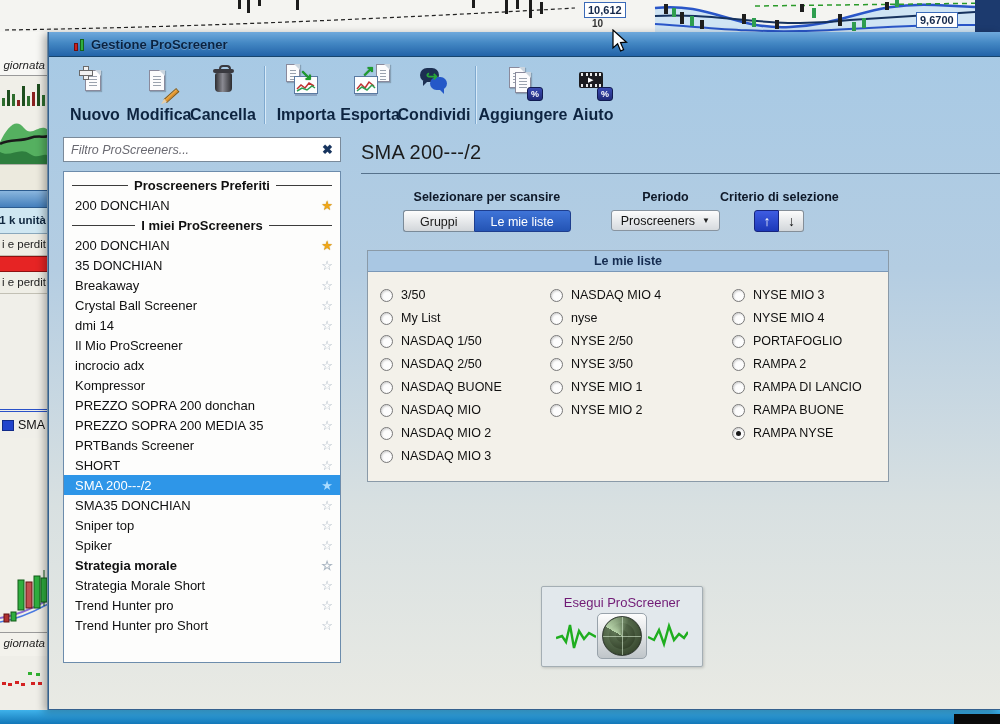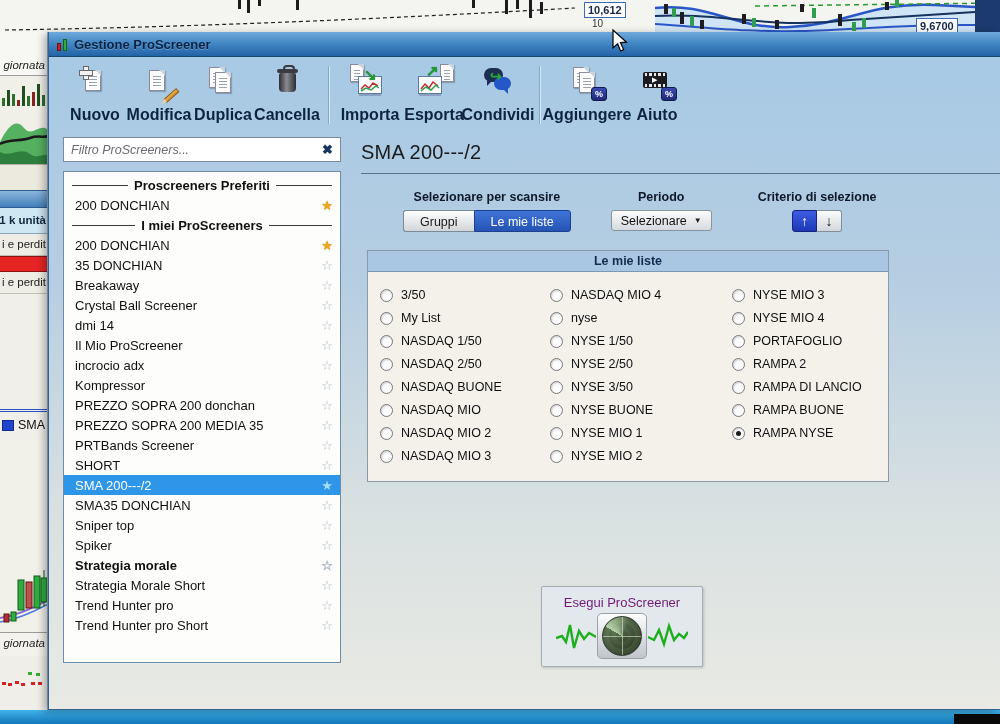--- a/index.html
+++ b/index.html
@@ -6,22 +6,22 @@
   html,body { width:1000px; height:724px; }
   body { font-family:"Liberation Sans", sans-serif; background:#111; }
   .screen { position:relative; width:1000px; height:724px; overflow:hidden; background:#efeee8; }
 
   
   .top-strip { position:absolute; left:0; top:0; width:1000px; height:28px; background:#f4f4f1; }
   .top-strip svg { position:absolute; left:0; top:0; }
   .price-box { position:absolute; background:#fff; border:1px solid #3a6ab8; color:#14284a;
                font-size:11px; font-weight:bold; padding:0 3px; line-height:14px; }
   .price-box.left { left:584px; top:2px; }
-  .price-box.right { left:916px; top:18px; }
-  .axis-tick { position:absolute; left:592px; top:18px; font-size:10px; font-weight:normal; color:#333; }
+  .price-box.right { left:916px; top:12px; }
+  .axis-tick { position:absolute; left:592px; top:18px; font-size:10px; font-weight:bold; color:#333; }
   .navy-corner { position:absolute; right:0; top:0; width:25px; height:32px; background:#1c3a6e; }
 
   
   .left-strip { position:absolute; left:0; top:32px; width:48px; height:678px;
                 display:flex; flex-direction:column; background:#efeee8; border-right:1px solid #8fb2d0; }
   .ls { position:relative; flex:none; overflow:hidden; }
   .ls-white { height:44px; background:#f7f7f4; border-bottom:1px solid #9a9a9a; }
   .ls-white .frag { position:absolute; right:2px; bottom:4px; }
   .frag { font-size:11.5px; font-style:italic; color:#222; white-space:nowrap; }
   .ls-hist { height:32px; background:#f0efe8; }
@@ -52,21 +52,21 @@
   .bezel-corner { position:absolute; right:0; bottom:0; width:46px; height:10px; background:#0a0a0a; }
 
   
   .dialog { position:absolute; left:48px; top:32px; width:952px; height:678px;
             display:flex; flex-direction:column;
             background:linear-gradient(#a6c9e5 0%, #b4cde2 35%, #d8e0e1 70%, #e9eae4 100%);
             border-left:1px solid #35618e; border-bottom:1px solid #35618e;
             box-shadow:-4px 2px 8px rgba(0,0,0,.3); }
 
   .titlebar { flex:none; height:25px; background:linear-gradient(#6fa9dc,#4488c4 45%,#2263a8);
-              border-bottom:1px solid #17456e; display:flex; align-items:center; padding-left:8px; gap:7px; }
+              border-bottom:1px solid #17456e; display:flex; align-items:center; padding-left:25px; gap:7px; }
   .win-icon { display:flex; align-items:flex-end; gap:2px; height:13px; }
   .win-icon i { display:block; width:4px; }
   .win-icon .c-red { height:8px; background:#cc2020; border:1px solid #701010; }
   .win-icon .c-green { height:12px; background:#2fae3f; border:1px solid #136418; }
   .win-title { font-size:13px; font-weight:bold; color:#0a2342; text-shadow:0 1px 0 rgba(255,255,255,.25); }
 
   
   .toolbar { flex:none; height:74px; display:flex; align-items:flex-start; padding:7px 4px 0 14px; }
   .tb-btn { border:none; background:transparent; width:64px; flex:none; display:flex; flex-direction:column;
             align-items:center; gap:4px; cursor:pointer; padding:0; }
@@ -158,21 +158,21 @@
   .tabs { display:flex; }
   .tab { height:22px; padding:4px 16px; font-size:12.5px; font-family:"Liberation Sans",sans-serif; cursor:pointer;
          border:1px solid #7a8a98; background:linear-gradient(#fdfdfd,#d2d6da); color:#1a1a1a; }
   .tab.first { border-radius:3px 0 0 3px; border-right:none; }
   .tab.active { background:linear-gradient(#3f74d8,#2454b4); color:#fff; border-color:#1e3e8e; border-radius:0 3px 3px 0; }
   .grp-period { margin-left:40px; text-align:center; }
   .dropdown { height:21px; margin:0 auto; padding:0 9px; border:1px solid #8894a0; border-radius:3px;
               background:linear-gradient(#fcfcfc,#d6dade); font-size:12.5px; font-family:"Liberation Sans",sans-serif;
               color:#111; display:flex; align-items:center; gap:7px; cursor:pointer; }
   .caret { font-size:8px; color:#222; }
-  .grp-criteria { margin-left:46px; text-align:center; }
+  .grp-criteria { text-align:center; }
   .sort-btns { display:inline-flex; }
   .sort-btn { width:25px; height:22px; font-size:14px; font-weight:bold; display:flex; align-items:center;
               justify-content:center; cursor:pointer; font-family:"Liberation Sans",sans-serif; }
   .sort-btn.up { background:linear-gradient(#3e5ce2,#1c38b8); color:#fff; border:1px solid #16247e; border-radius:3px 0 0 3px; }
   .sort-btn.down { background:linear-gradient(#fcfcfc,#d2d6da); color:#111; border:1px solid #848e98; border-left:none; border-radius:0 3px 3px 0; }
 
   .panel { width:522px; margin:18px 0 0 6px; border:1px solid #8a9aa8; background:#f3f1ea; }
   .panel-header { height:21px; background:#a9c7e3; border-bottom:1px solid #7a98b8; display:flex;
                   align-items:center; justify-content:center; font-size:12.5px; font-weight:bold; color:#152c50; }
   .panel-body { display:flex; padding:13px 6px 15px 12px; }
@@ -347,27 +347,20 @@
       </button>
       <button class="tb-btn">
         <span class="tb-ico">
             <span class="doc single"></span>
             <span class="pencil"></span>
           </span>
         <span class="tb-label">Modifica</span>
       </button>
       <button class="tb-btn">
         <span class="tb-ico">
-            <span class="doc back"></span>
-            <span class="doc front"></span>
-          </span>
-        <span class="tb-label">Duplica</span>
-      </button>
-      <button class="tb-btn">
-        <span class="tb-ico">
             <span class="trash"></span>
           </span>
         <span class="tb-label">Cancella</span>
       </button>
       <span class="tb-sep"></span>
       <button class="tb-btn">
         <span class="tb-ico">
           <span class="doc io-doc"></span>
           <span class="io-arrow dn">↘</span>
           <span class="mini-screen">
@@ -533,21 +526,21 @@
           <div class="grp-scan">
             <div class="ctl-label">Selezionare per scansire</div>
             <div class="tabs">
               <button class="tab first">Gruppi</button>
               <button class="tab active">Le mie liste</button>
             </div>
           </div>
           <div class="grp-period">
             <div class="ctl-label">Periodo</div>
             <button class="dropdown">
-              <span>Selezionare</span>
+              <span>Proscreeners</span>
               <span class="caret">▼</span>
             </button>
           </div>
           <div class="grp-criteria">
             <div class="ctl-label">Criterio di selezione</div>
             <div class="sort-btns">
               <button class="sort-btn up">
                   <span>↑</span>
                 </button>
               <button class="sort-btn down">
@@ -598,33 +591,25 @@
               <label class="radio-row">
                   <span class="radio"></span>
                   <span>NASDAQ MIO 4</span>
                 </label>
               <label class="radio-row">
                   <span class="radio"></span>
                   <span>nyse</span>
                 </label>
               <label class="radio-row">
                   <span class="radio"></span>
-                  <span>NYSE 1/50</span>
-                </label>
-              <label class="radio-row">
-                  <span class="radio"></span>
                   <span>NYSE 2/50</span>
                 </label>
               <label class="radio-row">
                   <span class="radio"></span>
                   <span>NYSE 3/50</span>
-                </label>
-              <label class="radio-row">
-                  <span class="radio"></span>
-                  <span>NYSE BUONE</span>
                 </label>
               <label class="radio-row">
                   <span class="radio"></span>
                   <span>NYSE MIO 1</span>
                 </label>
               <label class="radio-row">
                   <span class="radio"></span>
                   <span>NYSE MIO 2</span>
                 </label>
             </div>

